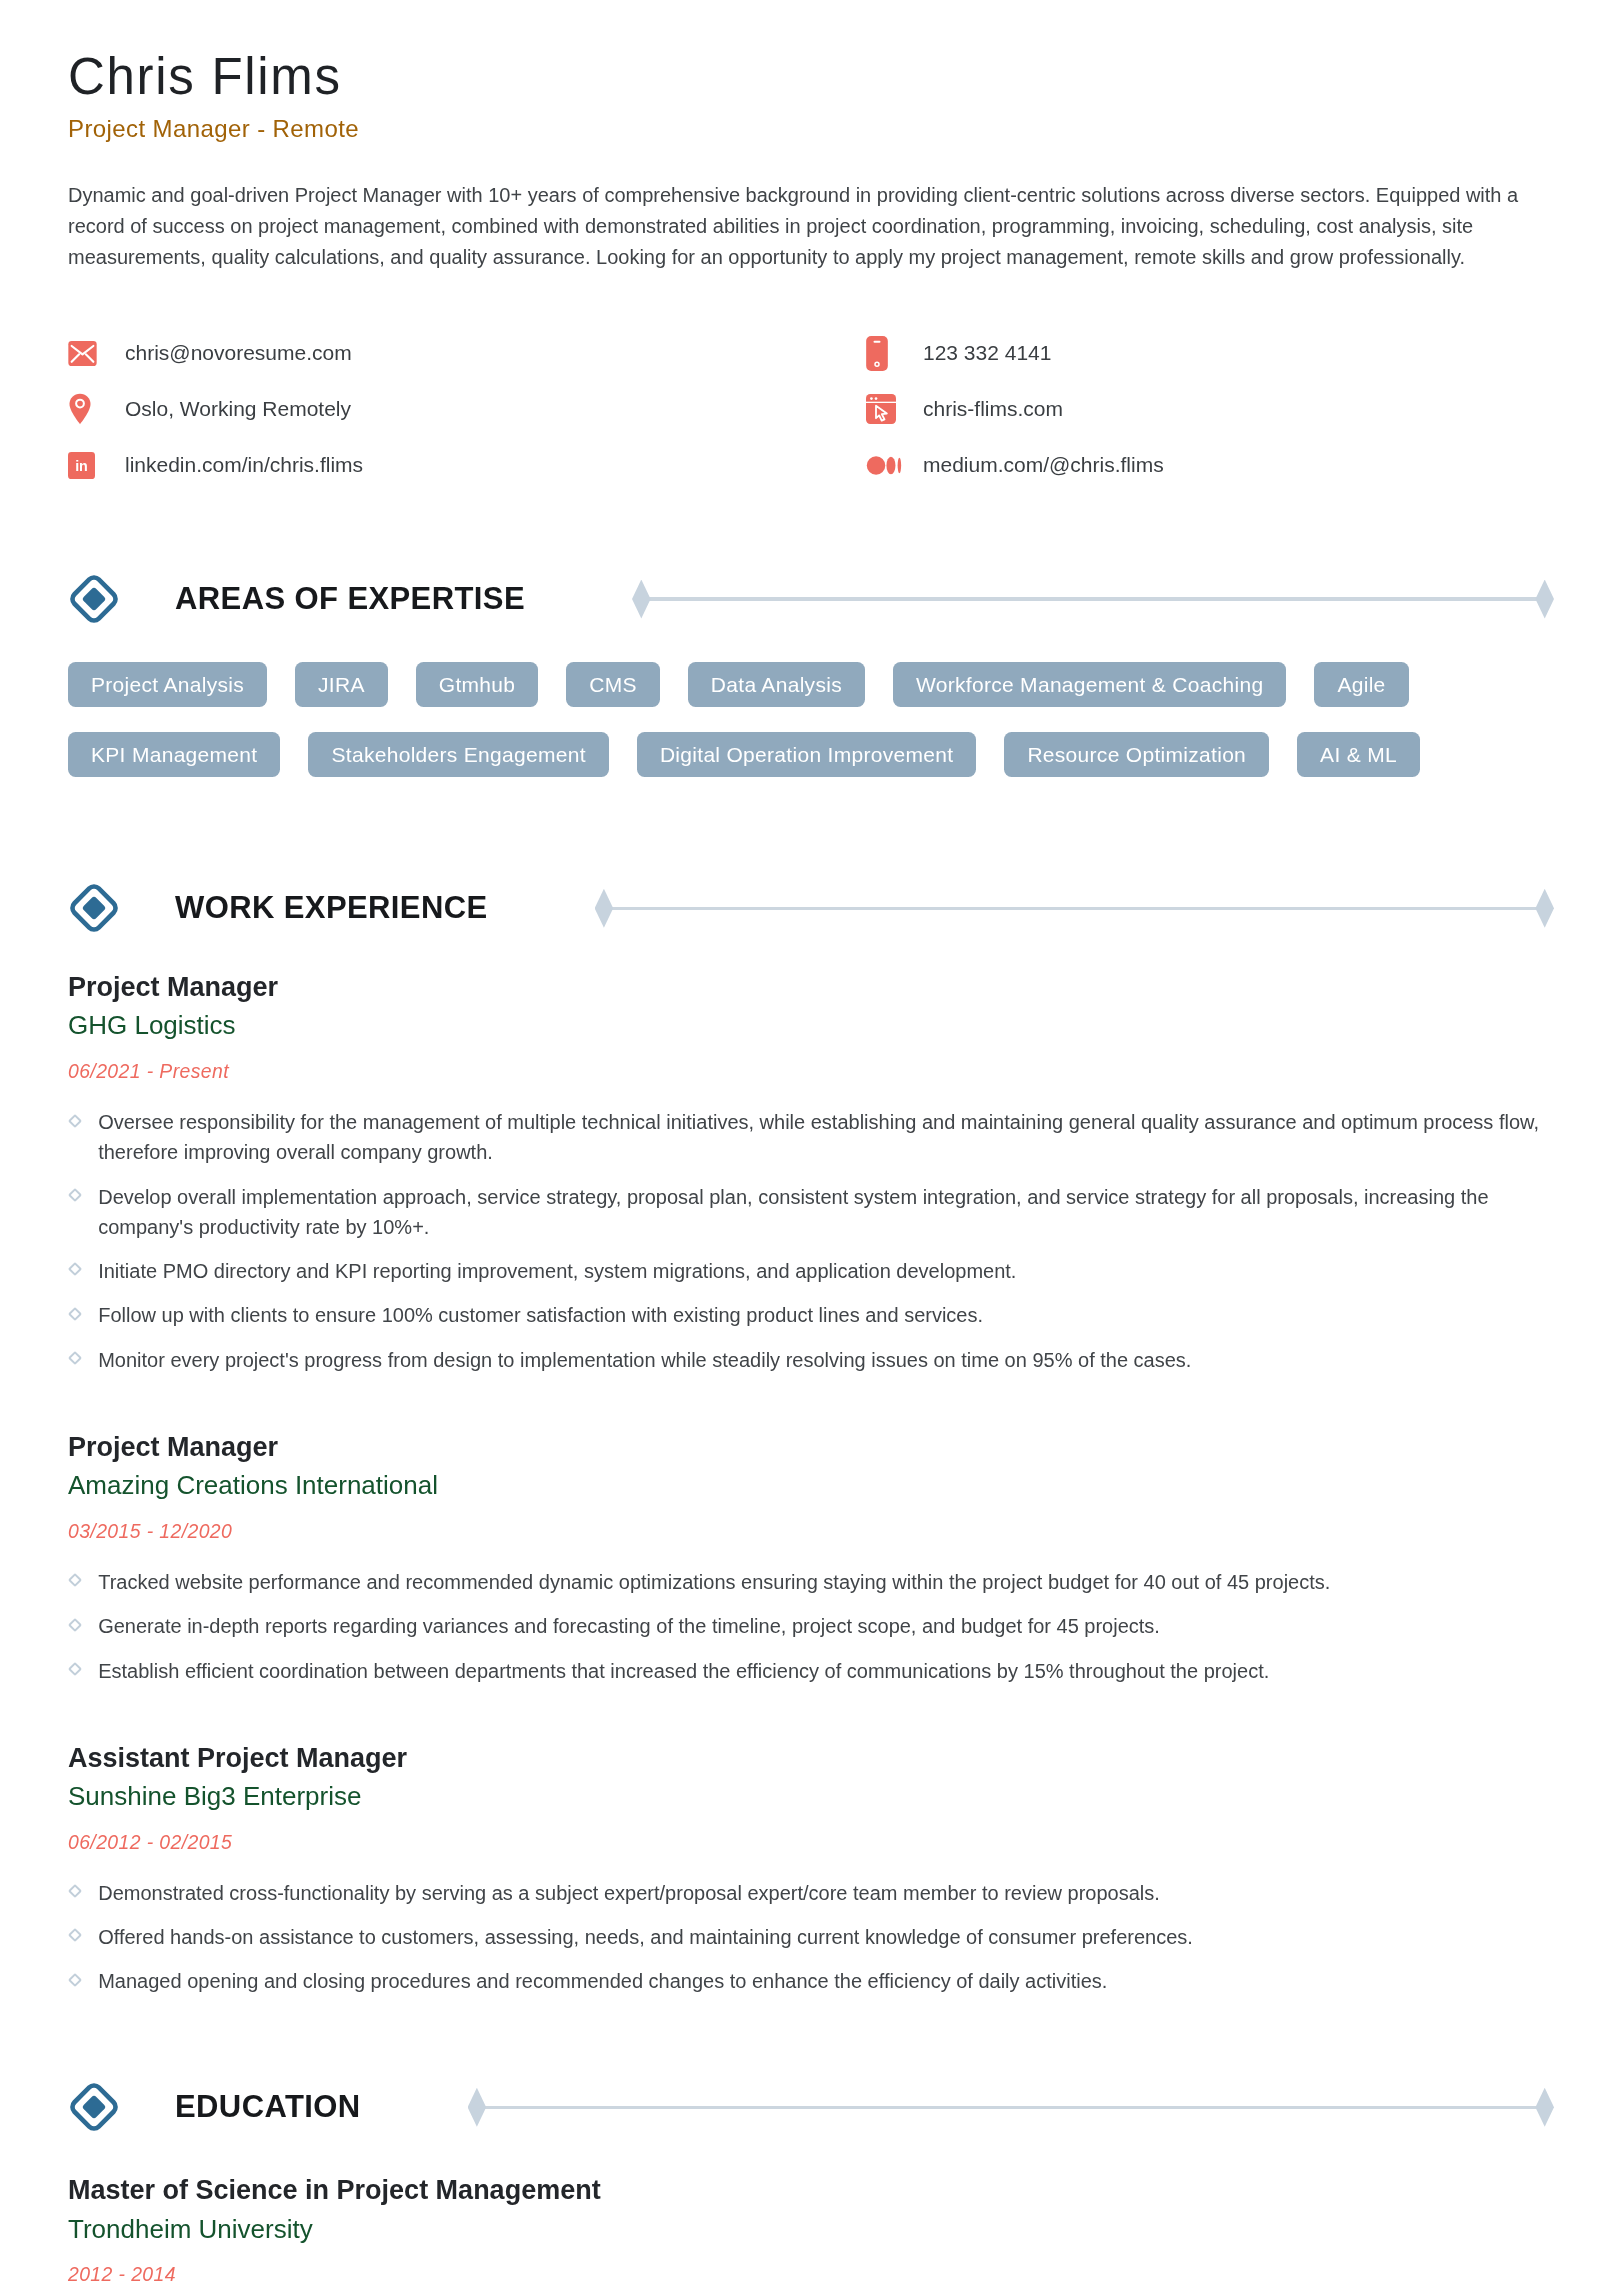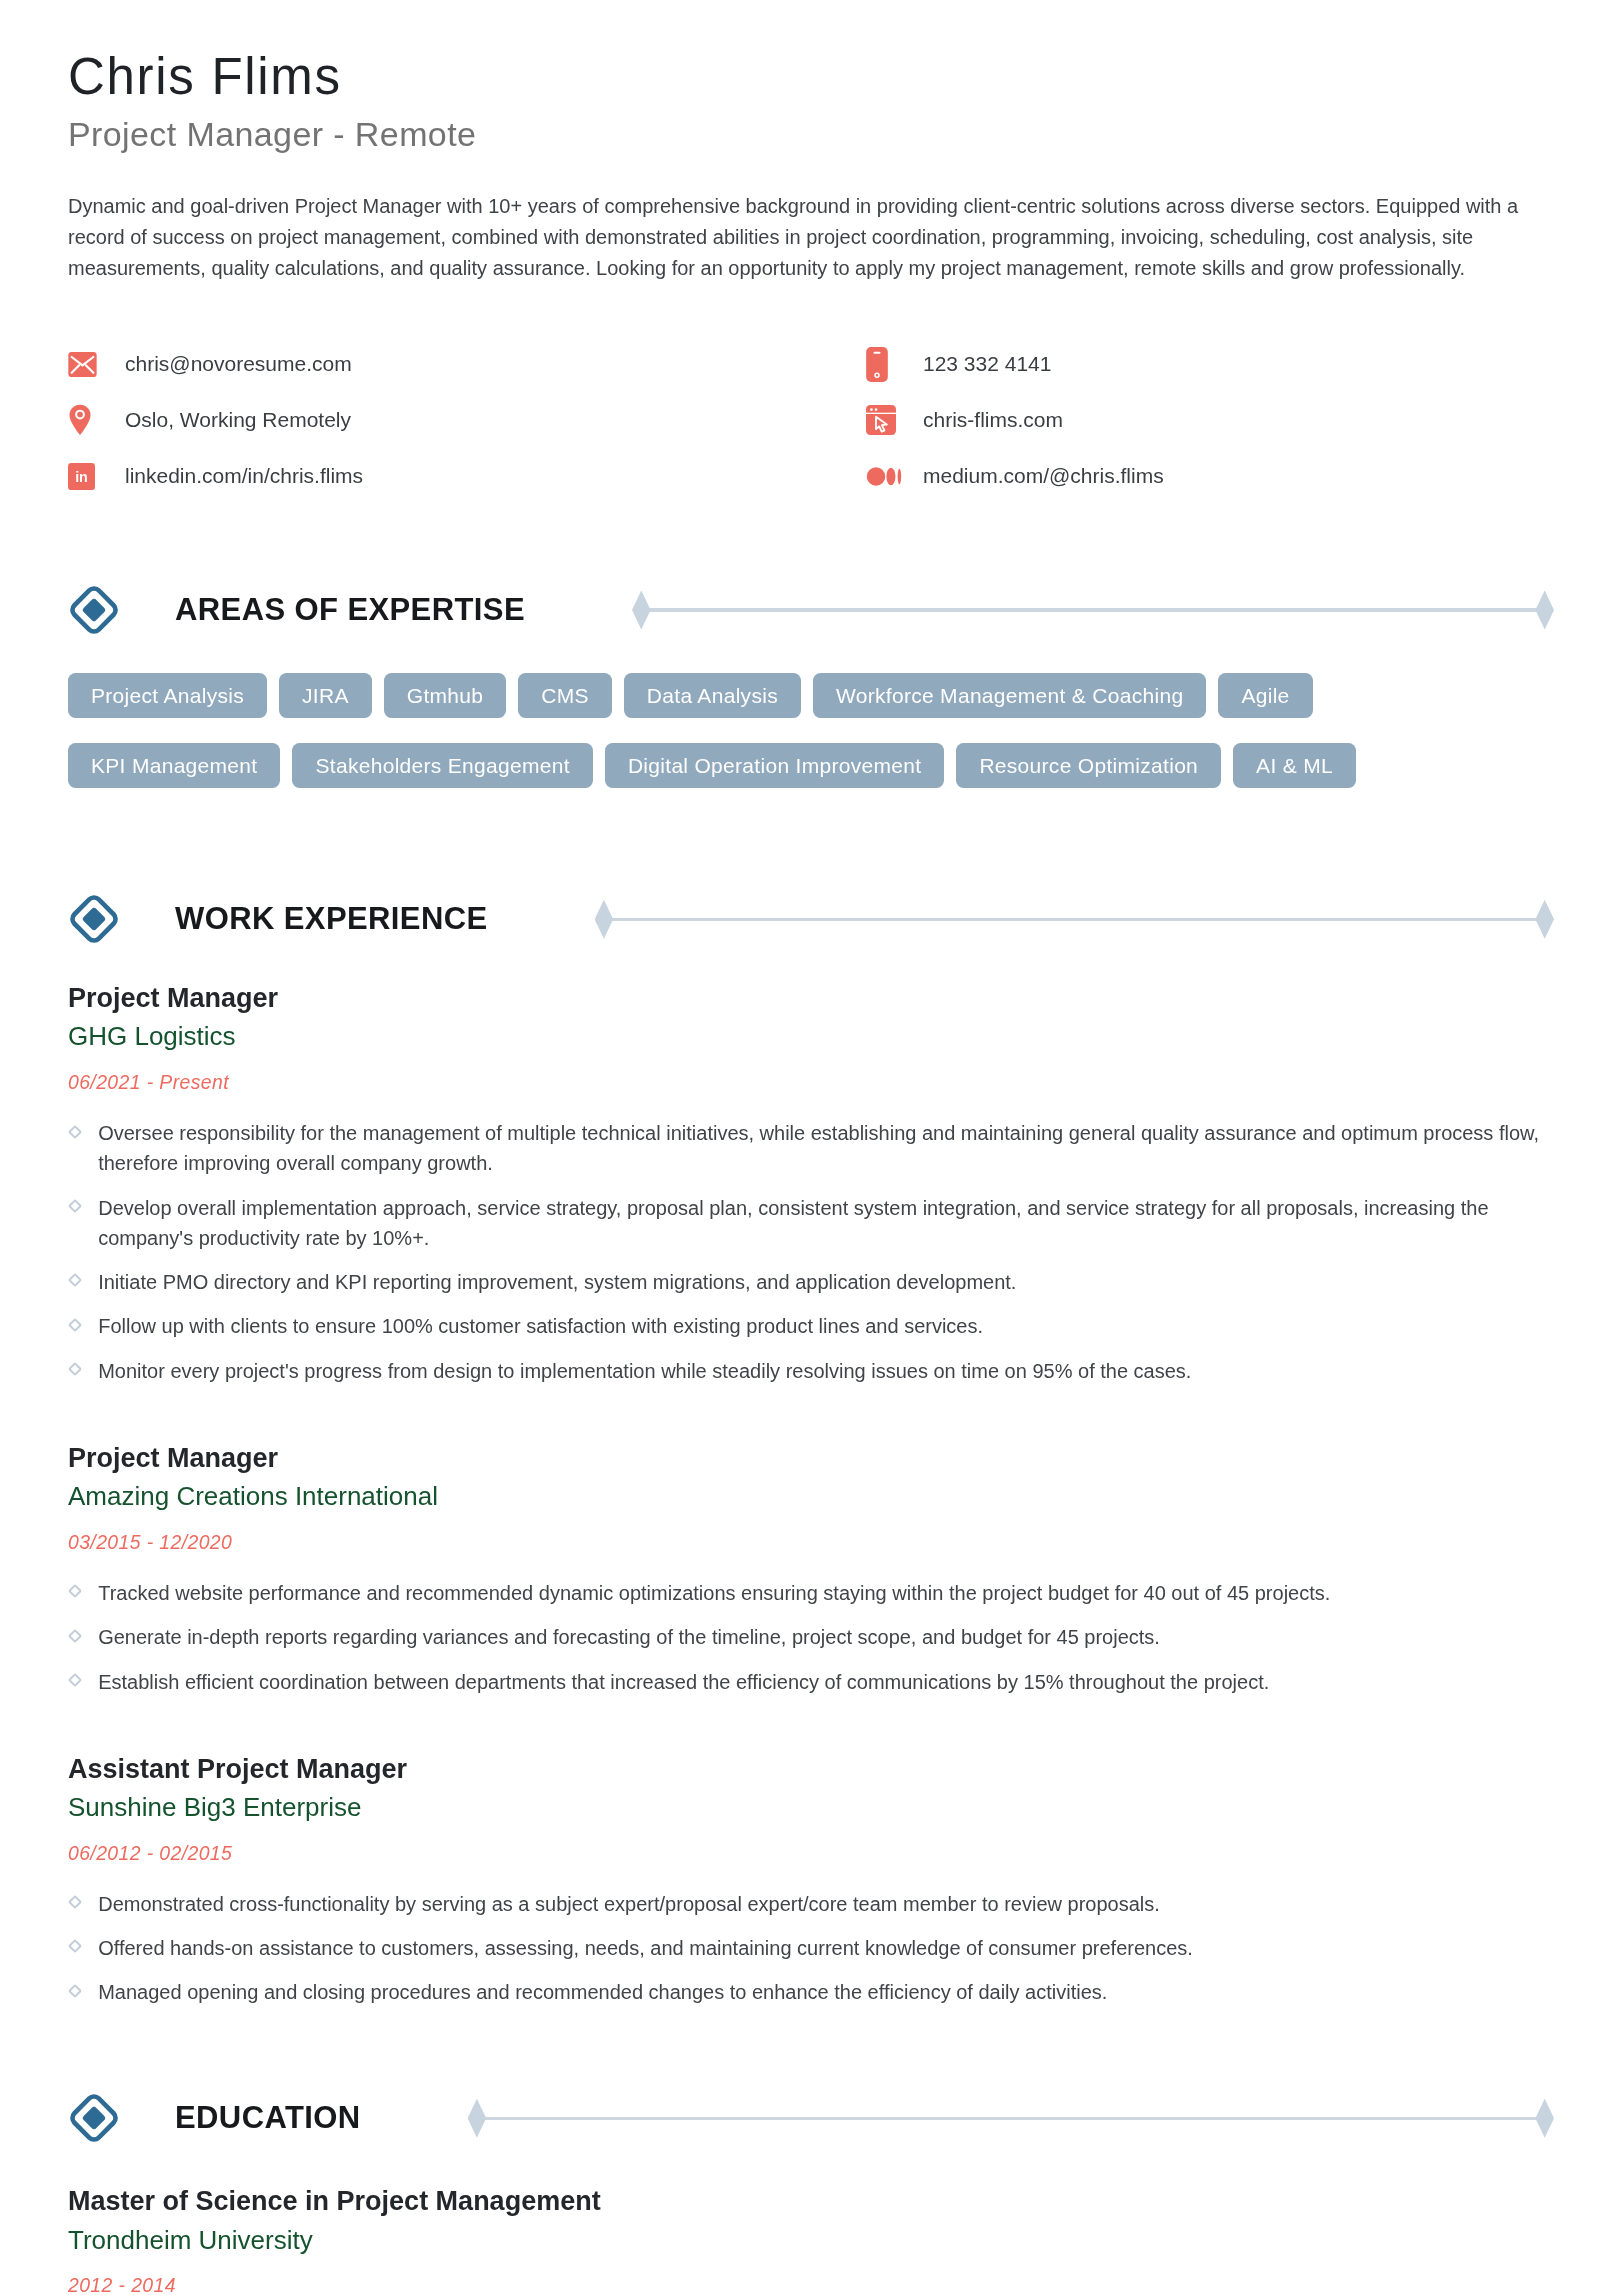--- a/index.html
+++ b/index.html
@@ -5,21 +5,21 @@
   * { margin: 0; padding: 0; box-sizing: border-box; }
   html, body { background: #ffffff; }
   body { font-family: "Liberation Sans", sans-serif; color: #3f4347; }
   .page {
     width: 1622px; height: 2295px; margin: 0 auto; background: #ffffff;
     padding: 49px 68px 34px 68px; overflow: hidden; position: relative;
   }
 
   
   .name { font-size: 51px; font-weight: 400; letter-spacing: 1.7px; color: #1f2226; line-height: 1.1; }
-  .job-headline { margin-top: 10px; font-size: 34px; letter-spacing: 0.4px; color: #737373; }
+  .job-headline { margin-top: 10px; font-size: 24px; letter-spacing: 0.4px; color: #a16207; }
   .summary { margin-top: 37px; font-size: 20px; line-height: 31px; color: #3f4347; }
 
   
   .contact-grid {
     margin-top: 52px;
     display: grid; grid-template-columns: 798px 1fr; grid-auto-rows: 56px;
     align-items: center;
   }
   .contact-item { display: flex; align-items: center; gap: 20px; }
   .contact-item .cicon { width: 37px; display: flex; justify-content: flex-start; align-items: flex-end; flex: 0 0 37px; }
@@ -31,21 +31,21 @@
   .section-title { margin-left: 22px; font-size: 31px; font-weight: 700; letter-spacing: 0.4px; color: #17191c; }
   .rule { flex: 1; display: flex; align-items: center; margin-left: 74px; }
   .rule .rline { flex: 1; height: 3.4px; background: #ccd6df; }
   .rule .rdiamond { width: 18.6px; height: 39px; background: #c7d3de; flex: 0 0 auto;
     clip-path: polygon(50% 0, 100% 50%, 50% 100%, 0 50%); }
   .rule .rdiamond.left { margin-right: -3.4px; }
   .rule .rdiamond.right { margin-left: -3.4px; }
 
   
   .skills { margin-top: 35px; }
-  .skill-row { display: flex; flex-wrap: wrap; gap: 12px; margin-bottom: 25px; align-items: center; }
+  .skill-row { display: flex; flex-wrap: wrap; gap: 28px; margin-bottom: 25px; align-items: center; }
   .pill {
     background: #90a9bd; color: #ffffff; font-size: 21px; letter-spacing: 0.3px;
     padding: 11px 23px; border-radius: 7.6px; white-space: nowrap; line-height: 1.1;
   }
 
   
   .job { margin-top: 35px; }
   .job + .job { margin-top: 56px; }
   .job-title { font-size: 27px; font-weight: 700; color: #23262a; line-height: 1.2; }
   .job-company { margin-top: 6.8px; font-size: 26px; font-weight: 400; color: #14532d; line-height: 1.2; }

